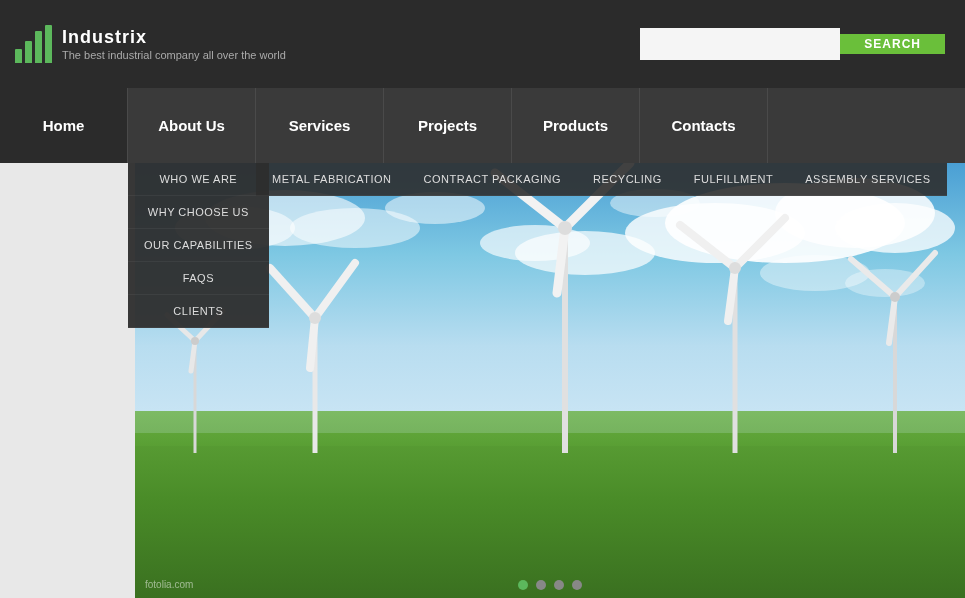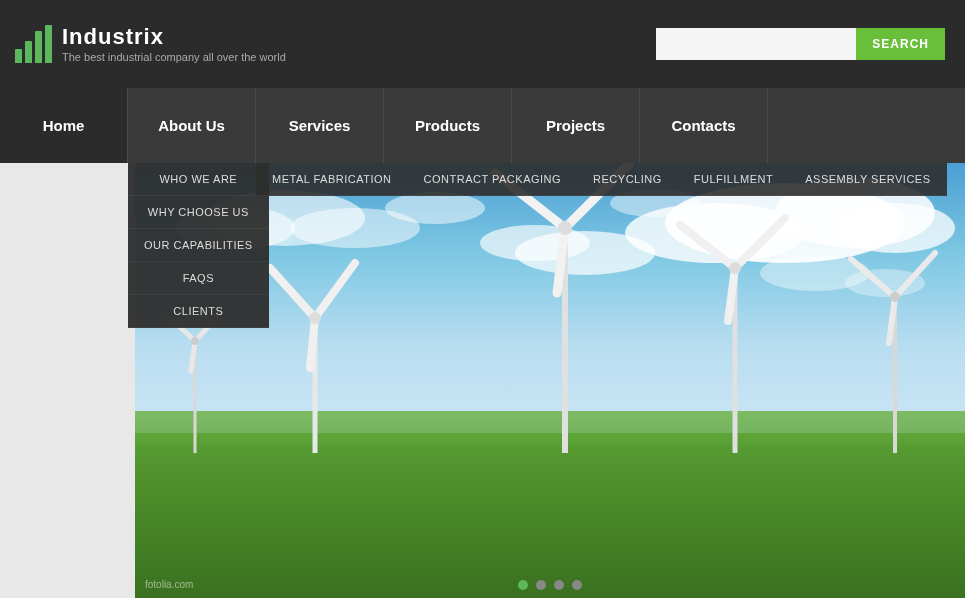--- a/index.html
+++ b/index.html
@@ -33,21 +33,21 @@
     .logo-bar:nth-child(1) { height: 14px; }
     .logo-bar:nth-child(2) { height: 22px; }
     .logo-bar:nth-child(3) { height: 32px; }
     .logo-bar:nth-child(4) { height: 38px; }
     .logo-text-area {
       display: flex;
       flex-direction: column;
     }
     .logo-title {
       color: #ffffff;
-      font-size: 22px;
+      font-size: 18px;
       font-weight: bold;
       letter-spacing: 1px;
       line-height: 1;
     }
     .logo-subtitle {
       color: #aaaaaa;
       font-size: 11px;
       margin-top: 3px;
     }
     .search-area {
@@ -61,22 +61,22 @@
       background: #f5f5f5;
       border: none;
       padding: 0 10px;
       font-size: 13px;
       outline: none;
     }
     .search-button {
       background: #6abf3a;
       color: white;
       border: none;
-      height: 32px;
-      padding: 0 16px;
+      height: 20px;
+      padding: 0 24px;
       font-size: 12px;
       font-weight: bold;
       letter-spacing: 1px;
       cursor: pointer;
       text-transform: uppercase;
     }
 
     
     #nav {
       background: #3a3a3a;
@@ -231,24 +231,24 @@
     <div class="nav-item">
       <span>Home</span>
     </div>
     <div class="nav-item">
       <span>About Us</span>
     </div>
     <div class="nav-item">
       <span>Services</span>
     </div>
     <div class="nav-item">
+      <span>Projects</span>
+    </div>
+    <div class="nav-item">
       <span>Products</span>
-    </div>
-    <div class="nav-item">
-      <span>Projects</span>
     </div>
     <div class="nav-item">
       <span>Contacts</span>
     </div>
   </div>
 
   <div class="nav-about-dropdown">
     <div class="dropdown-item">WHO WE ARE</div>
     <div class="dropdown-item">WHY CHOOSE US</div>
     <div class="dropdown-item">OUR CAPABILITIES</div>

